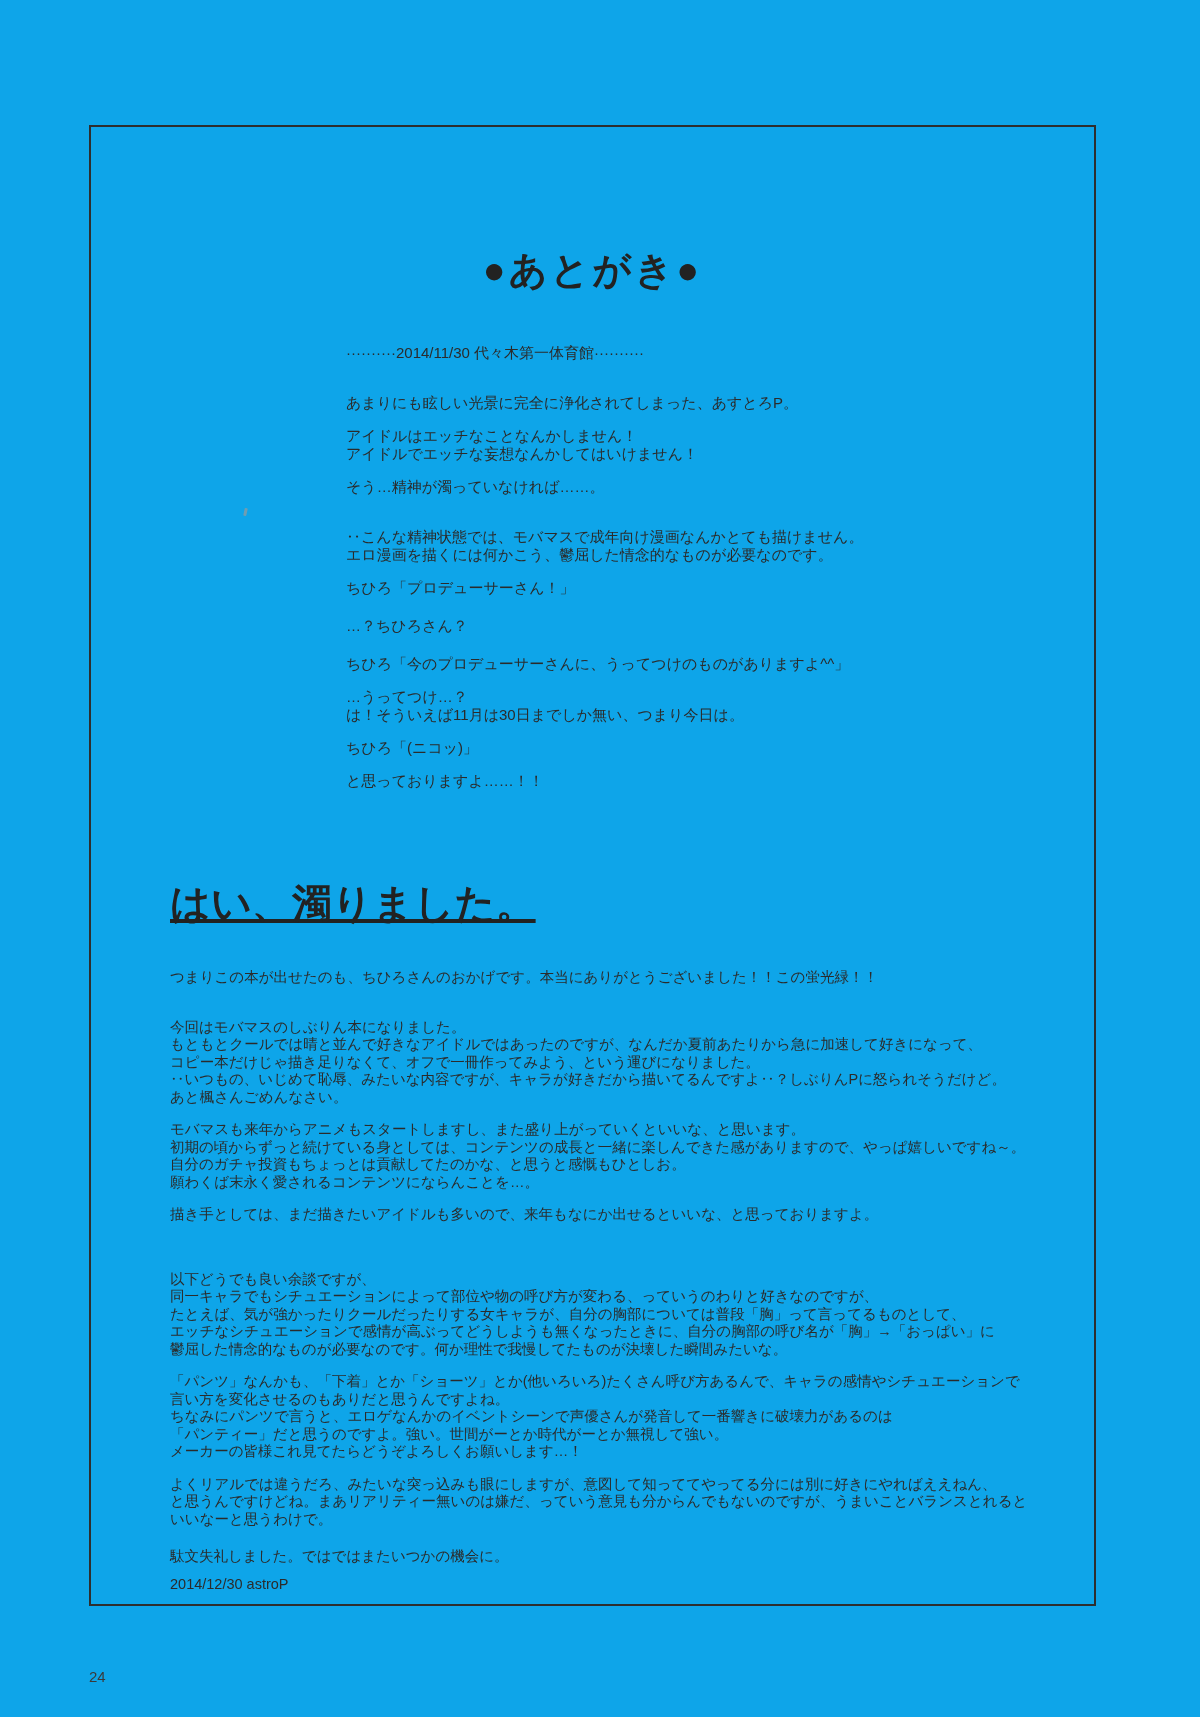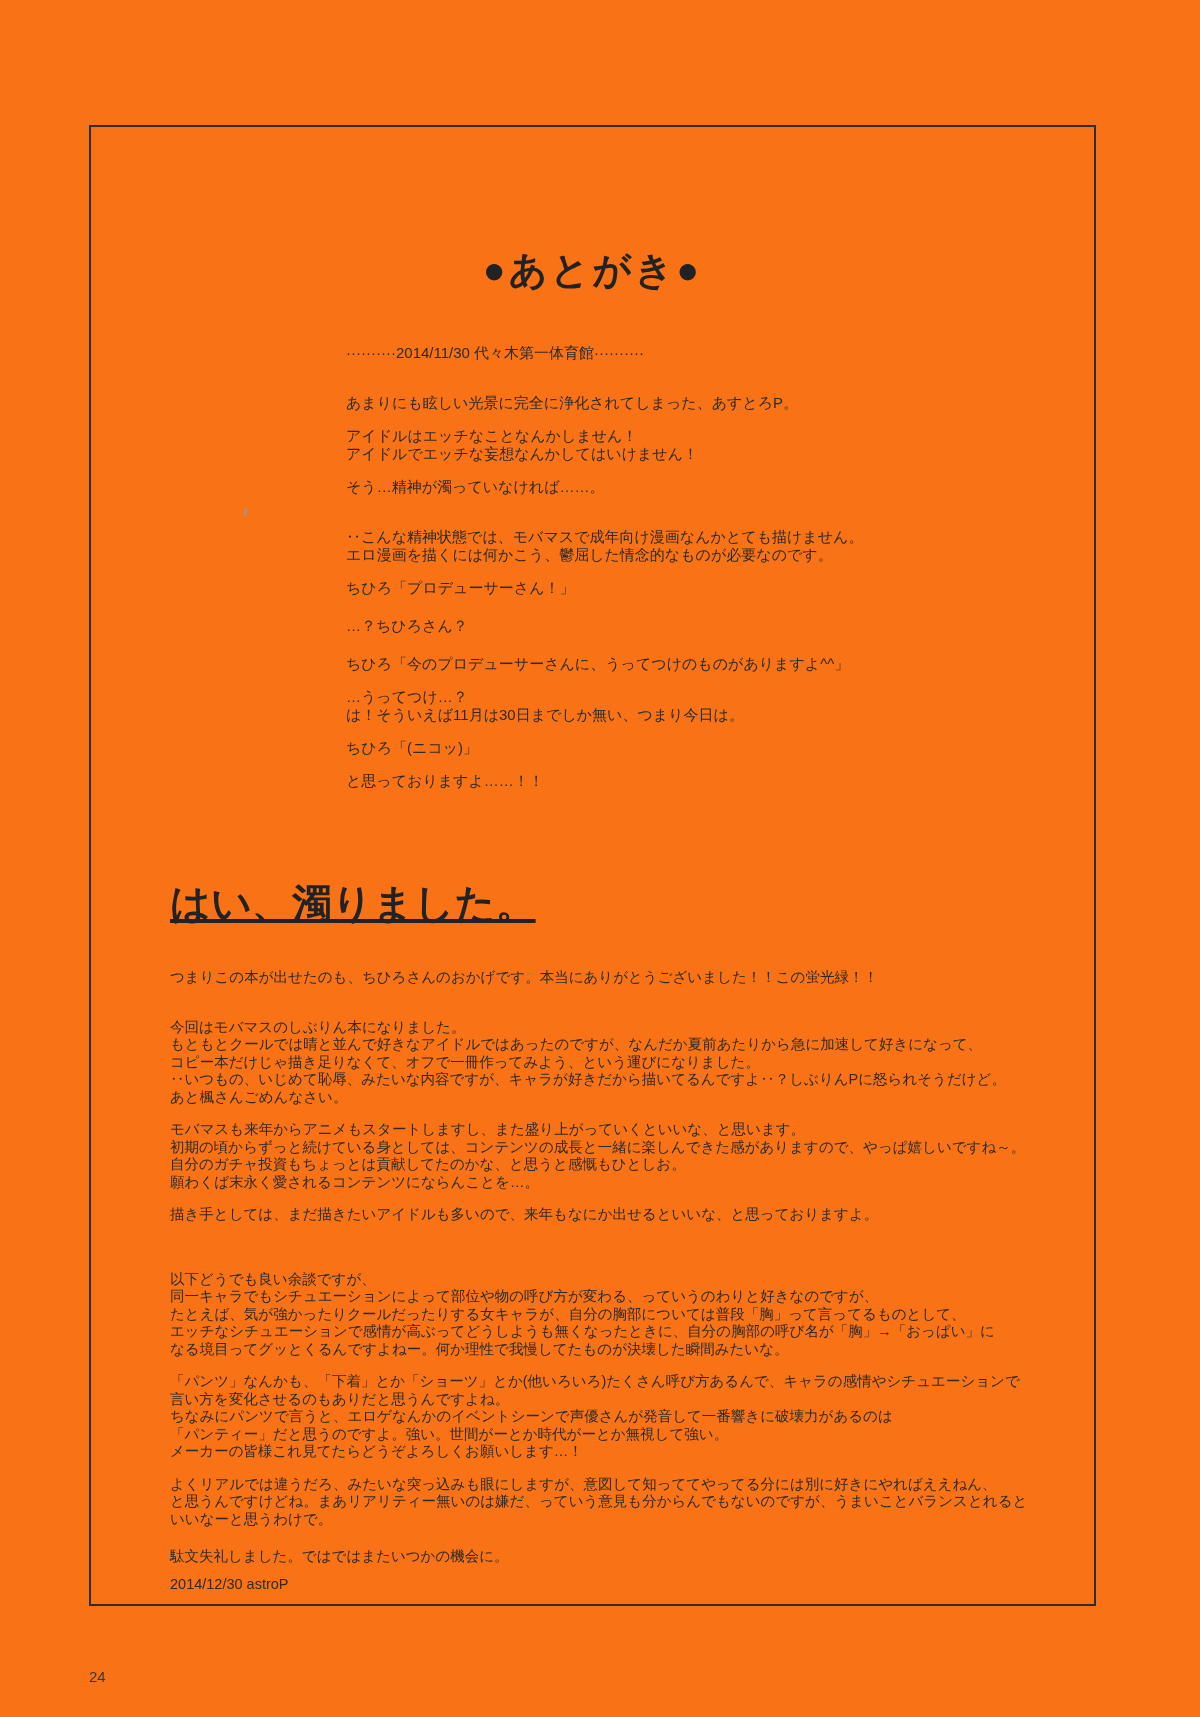--- a/index.html
+++ b/index.html
@@ -4,21 +4,21 @@
 <style>
   html, body {
     margin: 0;
     padding: 0;
     background: #fbfaf8;
   }
   .sheet {
     position: relative;
     width: 1200px;
     height: 1717px;
-    background: #f97316;
+    background: #0ea5e9;
     font-family: "Liberation Sans", sans-serif;
     color: #2b2b2b;
     overflow: hidden;
   }
   .frame {
     position: absolute;
     left: 89px;
     top: 125px;
     width: 1003px;
     height: 1477px;
@@ -159,21 +159,21 @@
         <div class="line">願わくば末永く愛されるコンテンツにならんことを…。</div>
       </div>
     <div class="para after-gap-xl">
         <div class="line">描き手としては、まだ描きたいアイドルも多いので、来年もなにか出せるといいな、と思っておりますよ。</div>
       </div>
     <div class="para">
         <div class="line">以下どうでも良い余談ですが、</div>
         <div class="line">同一キャラでもシチュエーションによって部位や物の呼び方が変わる、っていうのわりと好きなのですが、</div>
         <div class="line">たとえば、気が強かったりクールだったりする女キャラが、自分の胸部については普段「胸」って言ってるものとして、</div>
         <div class="line">エッチなシチュエーションで感情が高ぶってどうしようも無くなったときに、自分の胸部の呼び名が「胸」→「おっぱい」に</div>
-        <div class="line">なる境目ってグッとくるんですよねー。何か理性で我慢してたものが決壊した瞬間みたいな。</div>
+        <div class="line">鬱屈した情念的なものが必要なのです。何か理性で我慢してたものが決壊した瞬間みたいな。</div>
       </div>
     <div class="para">
         <div class="line">「パンツ」なんかも、「下着」とか「ショーツ」とか(他いろいろ)たくさん呼び方あるんで、キャラの感情やシチュエーションで</div>
         <div class="line">言い方を変化させるのもありだと思うんですよね。</div>
         <div class="line">ちなみにパンツで言うと、エロゲなんかのイベントシーンで声優さんが発音して一番響きに破壊力があるのは</div>
         <div class="line">「パンティー」だと思うのですよ。強い。世間がーとか時代がーとか無視して強い。</div>
         <div class="line">メーカーの皆様これ見てたらどうぞよろしくお願いします…！</div>
       </div>
     <div class="para after-gap-md2">
         <div class="line">よくリアルでは違うだろ、みたいな突っ込みも眼にしますが、意図して知っててやってる分には別に好きにやればええねん、</div>

